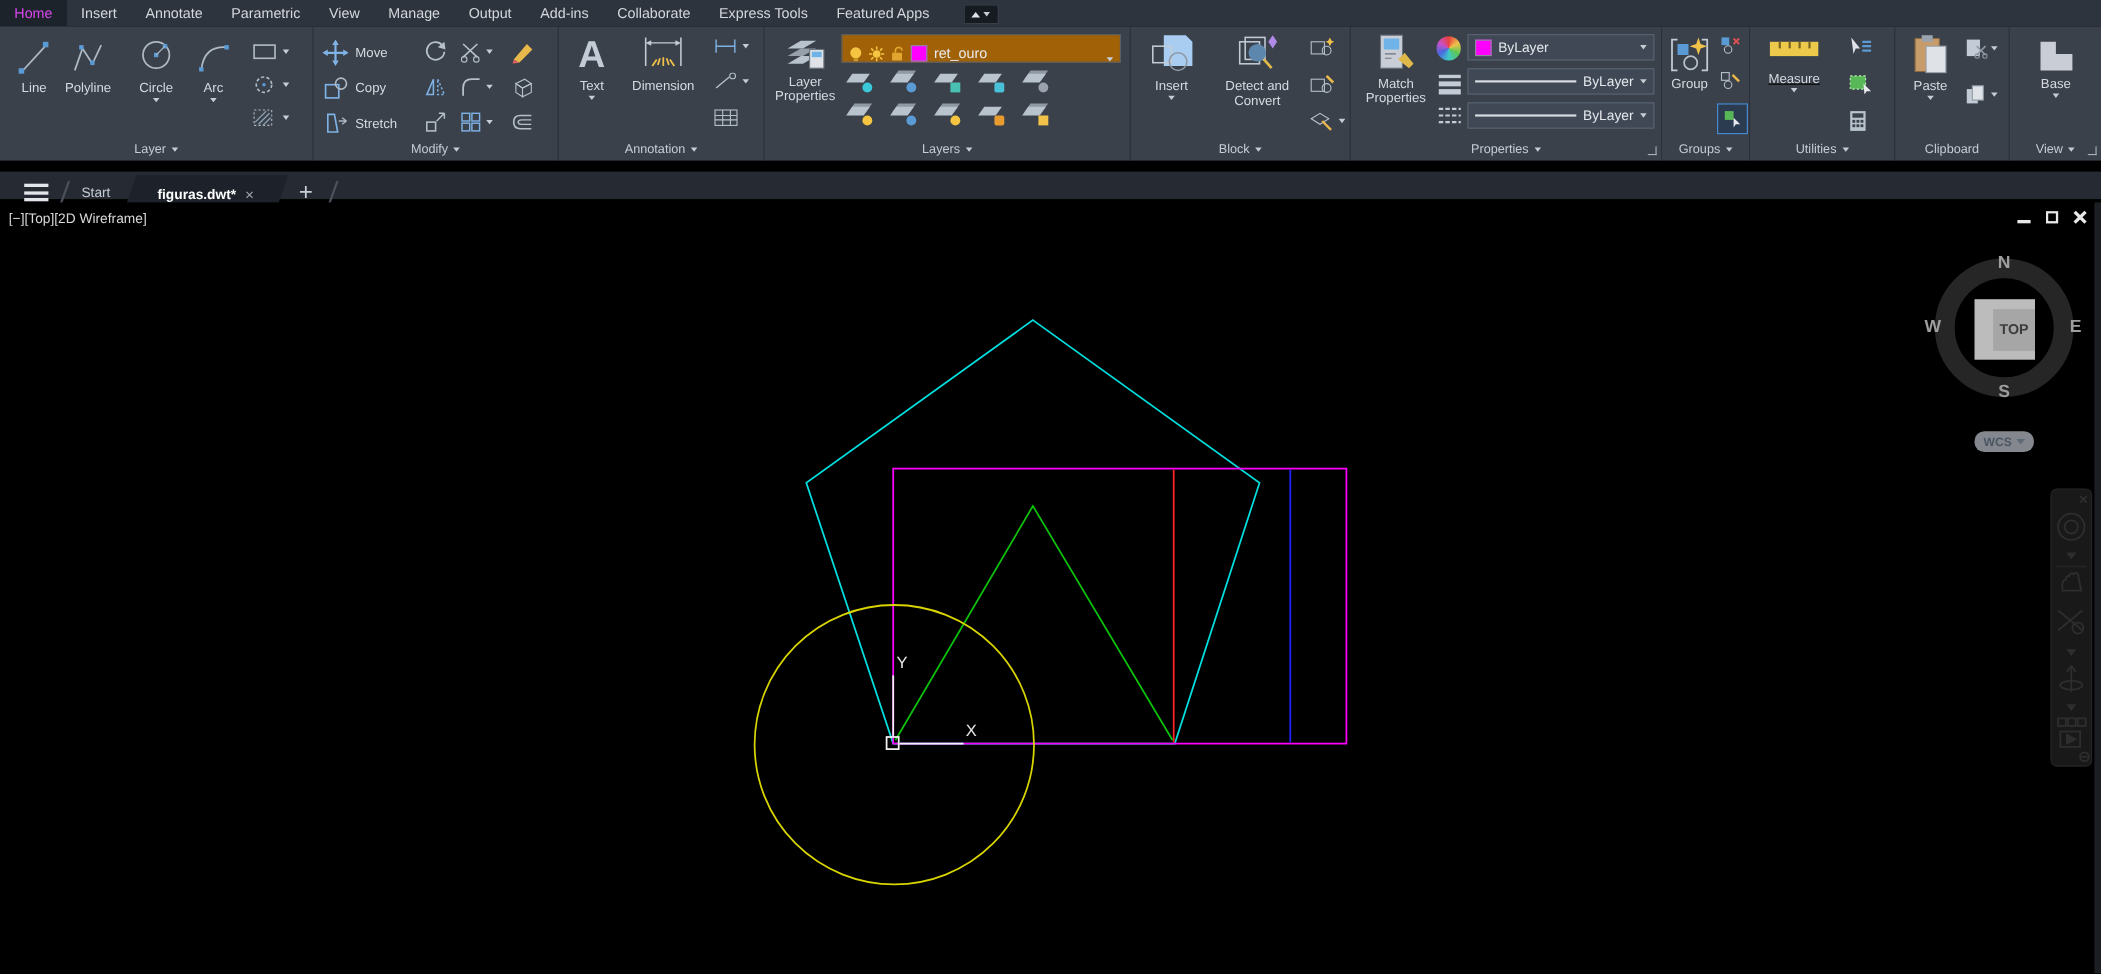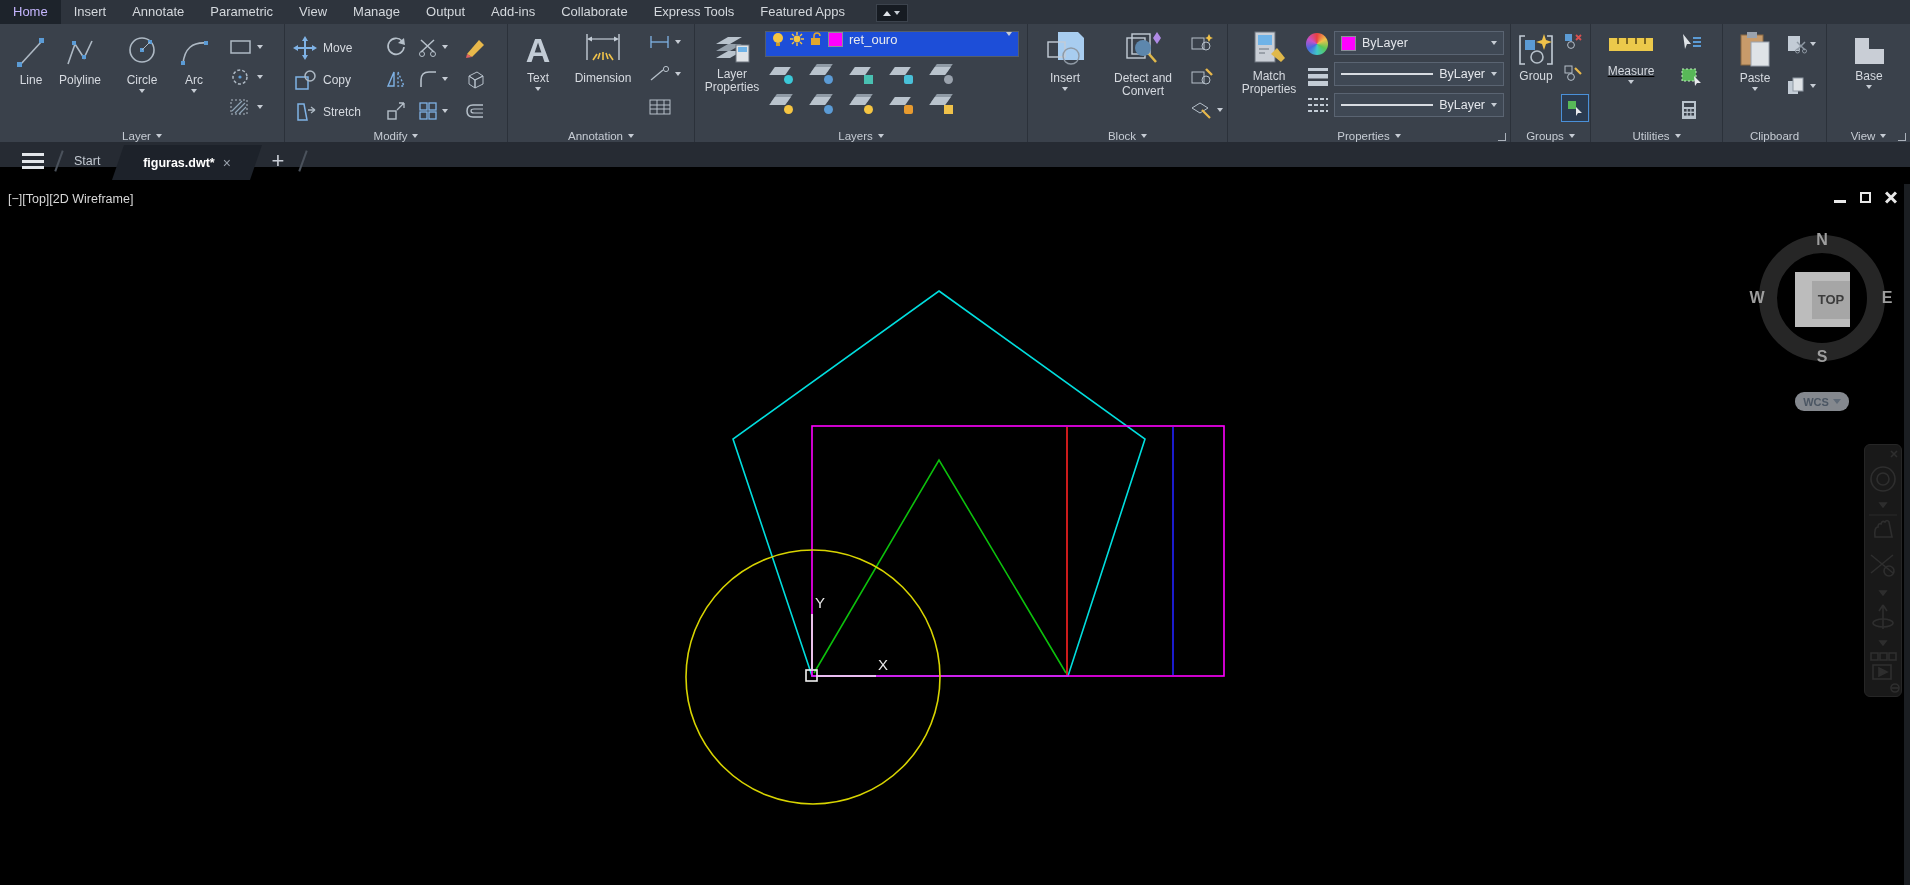--- a/index.html
+++ b/index.html
@@ -3,21 +3,21 @@
 <meta charset="utf-8">
 <style>
   html,body{margin:0;padding:0;background:#000;}
   body{width:1910px;height:885px;position:relative;overflow:hidden;
        font-family:"Liberation Sans","DejaVu Sans",sans-serif;
        -webkit-font-smoothing:antialiased;}
   .p{position:absolute;}
   
   .menubar{left:0;top:0;width:1910px;height:24px;background:#2e343d;display:flex;align-items:stretch;}
   .mitem{color:#d4d8dd;font-size:13px;line-height:24px;padding:0 13px;cursor:default;white-space:nowrap;}
-  .mitem.active{background:#1d232b;color:#c4b5fd;}
+  .mitem.active{background:#1d232b;color:#d946ef;}
   .collapse-btn{margin-left:18px;margin-top:4px;width:30px;height:16px;background:#161b22;border:1px solid #3c434d;
       display:flex;align-items:center;justify-content:center;gap:3px;}
   .tri-up{width:0;height:0;border-left:4px solid transparent;border-right:4px solid transparent;border-bottom:5px solid #dfe3e8;}
   .car{width:0;height:0;border-left:3.5px solid transparent;border-right:3.5px solid transparent;border-top:4px solid #c6ccd4;display:inline-block;}
   
   .ribbon{left:0;top:24px;width:1910px;height:122px;background:#3a414b;}
   .panel{position:absolute;top:0;height:122px;border-right:1px solid #2b313a;}
   .plabel{position:absolute;left:0;bottom:0;width:100%;height:20px;font-size:11.5px;color:#c6ccd4;
       display:flex;align-items:center;justify-content:center;gap:5px;}
   .corner{position:absolute;right:4px;bottom:5px;width:7px;height:7px;border-right:1px solid #aab1ba;border-bottom:1px solid #aab1ba;}
@@ -25,28 +25,28 @@
   .lbl{font-size:12px;color:#d6dae0;text-align:center;line-height:13px;}
   .minirow{position:absolute;display:flex;align-items:center;gap:3px;}
   .rowbtn{position:absolute;display:flex;align-items:center;gap:6px;}
   .rowlbl{font-size:12px;color:#d6dae0;}
   svg{display:block;}
   
   .lyr{position:relative;width:26px;height:20px;display:inline-block;}
   .lyr .sheet{position:absolute;left:3px;top:3px;width:16px;height:8px;background:#b9c3cd;transform:skewX(-35deg);}
   .lyr .sheet2{position:absolute;left:5px;top:0px;width:16px;height:8px;background:#8e99a4;transform:skewX(-35deg);}
   .lyr .dot{position:absolute;right:2px;bottom:0;width:9px;height:9px;border-radius:50%;}
-  .combo{background:#1d4ed8;border:1px solid #545e6b;display:flex;align-items:flex-start;gap:6px;padding:0 6px;box-sizing:border-box;}
+  .combo{background:#a16207;border:1px solid #545e6b;display:flex;align-items:flex-end;gap:6px;padding:0 6px;box-sizing:border-box;}
   .combo .txt{color:#e8eaee;font-size:13px;flex:1;}
   .swatch{width:13px;height:13px;background:#ff00ff;border:1px solid #8a8f98;}
   .dd{background:#3f4854;border:1px solid #5a6472;display:flex;align-items:center;padding:0 6px;gap:6px;box-sizing:border-box;}
   .dd .txt{color:#e4e7ec;font-size:12.5px;}
   .linesample{height:2px;background:#d8dce2;flex:1;}
   
-  .tabbar{left:0;top:142px;width:1910px;height:25px;background:#262b33;}
+  .tabbar{left:0;top:156px;width:1910px;height:25px;background:#262b33;}
   .hamb{position:absolute;left:22px;top:11px;width:22px;height:16px;display:flex;flex-direction:column;justify-content:space-between;}
   .hamb i{height:3px;background:#e3e6ea;display:block;}
   .slash{position:absolute;top:8px;width:2px;height:22px;background:#4b525c;transform:rotate(20deg);}
   .tabtxt{position:absolute;top:0;height:38px;display:flex;align-items:center;font-size:12.5px;color:#c3c9d1;}
   .activetab{position:absolute;left:112px;top:3px;width:150px;height:35px;background:#1d222a;
       clip-path:polygon(12px 0,100% 0,calc(100% - 12px) 100%,0 100%);display:flex;align-items:center;justify-content:center;gap:8px;}
   .activetab .name{color:#ffffff;font-size:12.5px;font-weight:bold;}
   .activetab .close{color:#9aa2ad;font-size:14px;line-height:14px;}
   .plusbtn{position:absolute;left:266px;top:7px;width:24px;height:24px;color:#c9ced6;font-size:22px;line-height:24px;text-align:center;}
   

